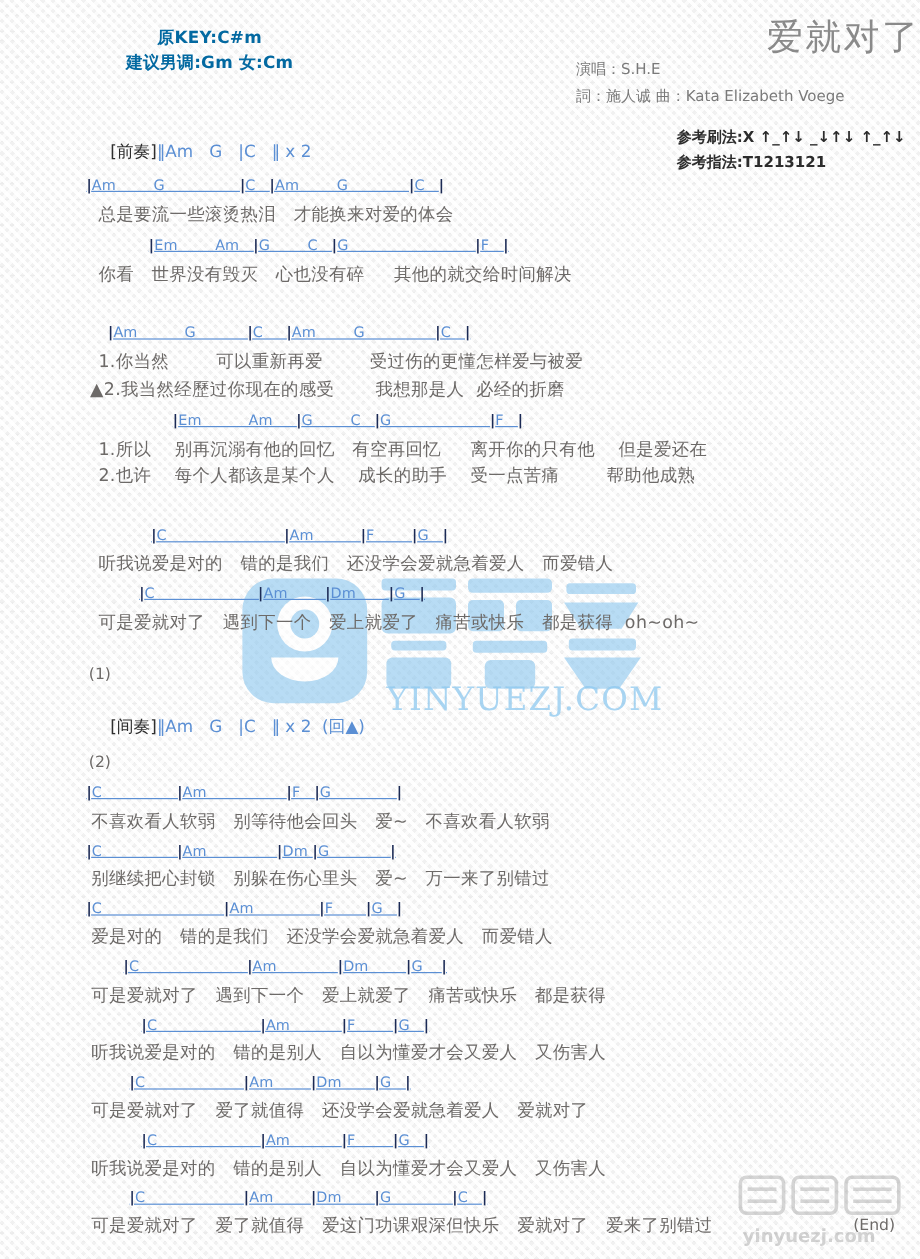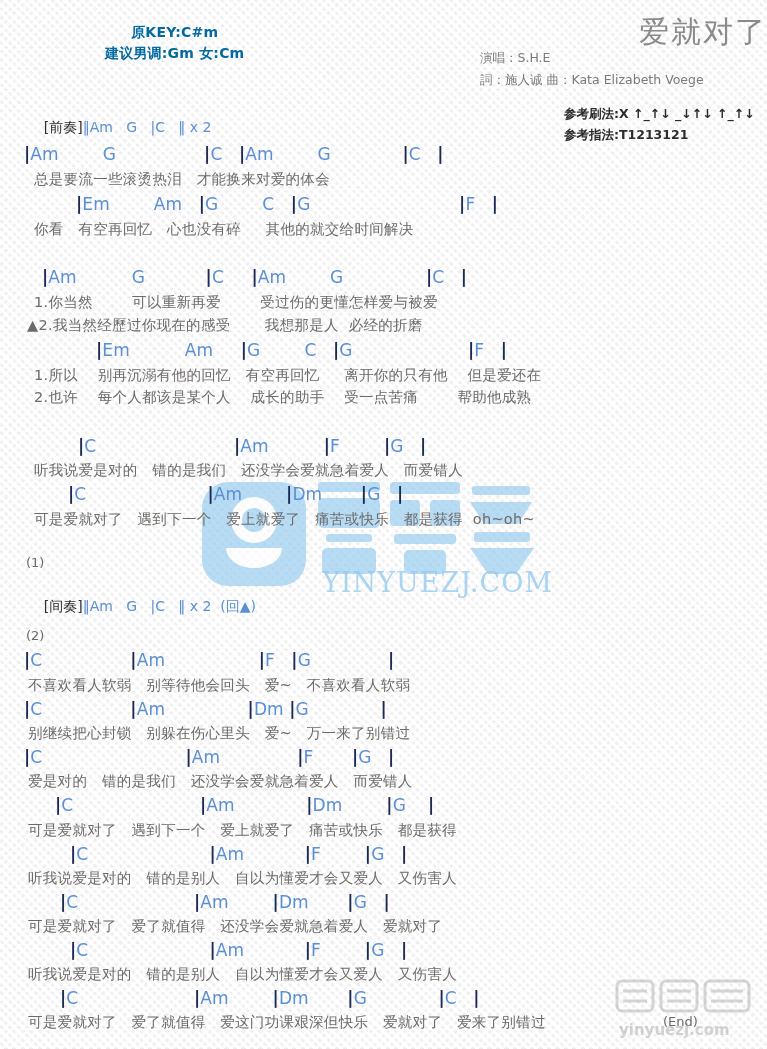--- a/index.html
+++ b/index.html
@@ -98,25 +98,27 @@
   .lines {
     position: absolute;
     left: 0; top: 0;
     width: 767px;
   }
   .row {
     position: absolute;
     white-space: pre;
     font-size: 14px;
     line-height: 18px;
+    margin-left: 48px;
   }
   .row.chords {
     color: #5b8fd4;
-    font-size: 17px;
+    font-size: 12px;
     letter-spacing: .1px;
+    text-decoration: underline;
   }
   .row.lyric {
     color: #6d6a68;
     font-size: 14.5px;
     letter-spacing: .3px;
   }
   .row.meta {
     color: #4a4a4a;
     font-size: 14px;
   }
@@ -207,21 +209,21 @@
     <span class="blk">[间奏]</span><span class="ch">‖Am   G   |C   ‖ x 2  (回▲)</span>
   </div>
   <div class="row tiny" style="left:26px; top:627px;">(2)</div>
 
   <div class="row tiny end-mark" style="left:663px; top:1013px;">(End)</div>
 
   <div class="lines" id="lines-host">
       <div class="row chords" style="left: 24px; top: 145px;"><span class="ch"></span><span class="bar">|</span><span class="ch">Am        G                </span><span class="bar">|</span><span class="ch">C   </span><span class="bar">|</span><span class="ch">Am        G             </span><span class="bar">|</span><span class="ch">C   </span><span class="bar">|</span><span class="ch"></span></div>
       <div class="row lyric" style="left: 34px; top: 170px;">总是要流一些滚烫热泪   才能换来对爱的体会</div>
       <div class="row chords" style="left: 76px; top: 195px;"><span class="ch"></span><span class="bar">|</span><span class="ch">Em        Am   </span><span class="bar">|</span><span class="ch">G        C   </span><span class="bar">|</span><span class="ch">G                           </span><span class="bar">|</span><span class="ch">F   </span><span class="bar">|</span><span class="ch"></span></div>
-      <div class="row lyric" style="left: 34px; top: 220px;">你看   有空再回忆   心也没有碎     其他的就交给时间解决</div>
+      <div class="row lyric" style="left: 34px; top: 220px;">你看   世界没有毁灭   心也没有碎     其他的就交给时间解决</div>
       <div class="row chords" style="left: 42px; top: 268px;"><span class="ch"></span><span class="bar">|</span><span class="ch">Am          G           </span><span class="bar">|</span><span class="ch">C     </span><span class="bar">|</span><span class="ch">Am        G               </span><span class="bar">|</span><span class="ch">C   </span><span class="bar">|</span><span class="ch"></span></div>
       <div class="row lyric" style="left: 34px; top: 293px;">1.你当然        可以重新再爱        受过伤的更懂怎样爱与被爱</div>
       <div class="row lyric" style="left: 27px; top: 316px;">▲2.我当然经歷过你现在的感受       我想那是人  必经的折磨</div>
       <div class="row chords" style="left: 96px; top: 341px;"><span class="ch"></span><span class="bar">|</span><span class="ch">Em          Am     </span><span class="bar">|</span><span class="ch">G        C   </span><span class="bar">|</span><span class="ch">G                     </span><span class="bar">|</span><span class="ch">F   </span><span class="bar">|</span><span class="ch"></span></div>
       <div class="row lyric" style="left: 34px; top: 366px; text-align: right;">1.所以    别再沉溺有他的回忆   有空再回忆     离开你的只有他    但是爱还在</div>
       <div class="row lyric" style="left: 34px; top: 388px;">2.也许    每个人都该是某个人    成长的助手    受一点苦痛        帮助他成熟</div>
       <div class="row chords" style="left: 78px; top: 437px;"><span class="ch"></span><span class="bar">|</span><span class="ch">C                         </span><span class="bar">|</span><span class="ch">Am          </span><span class="bar">|</span><span class="ch">F        </span><span class="bar">|</span><span class="ch">G   </span><span class="bar">|</span><span class="ch"></span></div>
       <div class="row lyric" style="left: 34px; top: 461px; text-align: center;">听我说爱是对的   错的是我们   还没学会爱就急着爱人   而爱错人</div>
       <div class="row chords" style="left: 68px; top: 485px;"><span class="ch"></span><span class="bar">|</span><span class="ch">C                      </span><span class="bar">|</span><span class="ch">Am        </span><span class="bar">|</span><span class="ch">Dm       </span><span class="bar">|</span><span class="ch">G   </span><span class="bar">|</span><span class="ch"></span></div>
       <div class="row lyric" style="left: 34px; top: 510px;">可是爱就对了   遇到下一个   爱上就爱了   痛苦或快乐   都是获得  oh~oh~</div>

